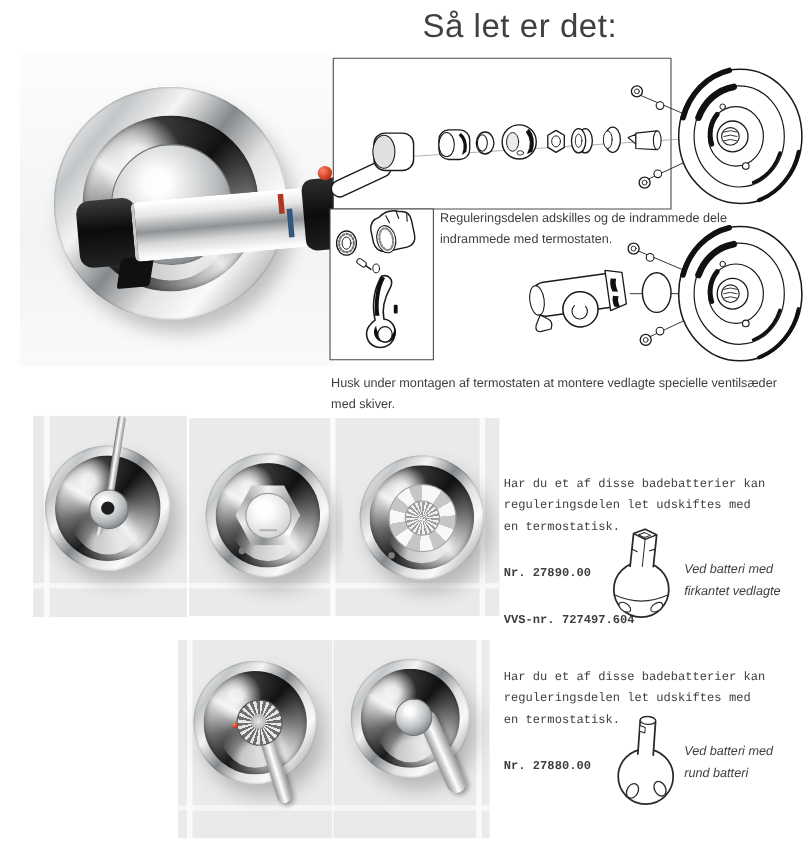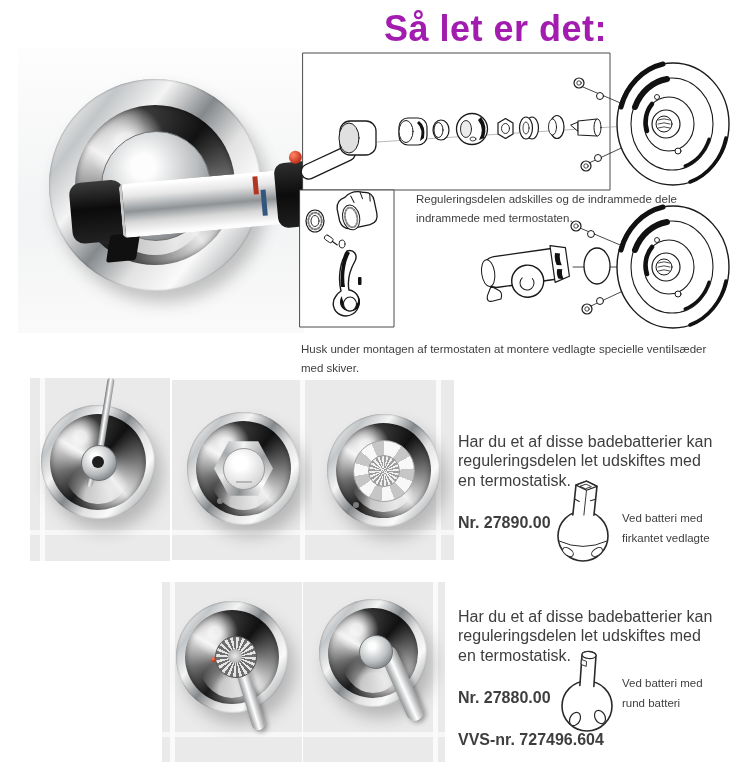--- a/index.html
+++ b/index.html
@@ -1,22 +1,22 @@
 <!DOCTYPE html>
 <html><head>
 <meta charset="utf-8">
 <style>
   html,body{margin:0;padding:0;background:#fff;}
   body{width:731px;height:769px;position:relative;overflow:hidden;
        font-family:"Liberation Sans","DejaVu Sans",sans-serif;}
   .abs{position:absolute;}
 
   
-  .title{position:absolute;left:384px;top:8px;margin:0;font-size:36px;font-weight:700;
-         letter-spacing:.5px;color:#a21caf;}
+  .title{position:absolute;left:384px;top:8px;margin:0;font-size:30px;font-weight:400;
+         letter-spacing:.5px;color:#404040;}
 
   
   .photo{position:absolute;overflow:hidden;background-color:#eaeaea;}
   .photo.tiles{background-image:
       linear-gradient(90deg,#fafafa,#fafafa),
       linear-gradient(0deg,#f7f7f7,#f7f7f7);
       background-size:5px 100%,100% 5px;background-repeat:no-repeat;}
   .main-photo{background:linear-gradient(180deg,#fdfdfd,#f2f3f4 60%,#fafafa);}
 
   
@@ -65,24 +65,24 @@
   .foot{position:absolute;left:36px;top:70px;width:30px;height:27px;background:#101010;
     transform:skewX(-14deg);border-radius:3px;}
   .cyl{position:absolute;left:52px;top:20px;width:160px;height:54px;border-radius:5px;
     background:linear-gradient(180deg,#ffffff 4%,#e6e6e6 24%,#8f9396 52%,#d7d7d7 72%,#fcfcfc 94%);
     border-left:3px solid #c9c9c9;}
   .stripe{position:absolute;width:5px;}
   .cap-right{position:absolute;left:208px;top:13px;width:42px;height:65px;border-radius:10px;
     background:linear-gradient(180deg,#2e2e2e,#0c0c0c 50%,#1e1e1e);}
 
   
-  .t{font-size:16px;line-height:19.3px;color:#3e3e3e;}
+  .t{font-size:11px;line-height:19.3px;color:#3e3e3e;font-family:Liberation Mono, monospace;}
   .b{font-weight:bold;margin-top:23px;}
   .note{position:absolute;font-size:11.5px;line-height:19px;color:#3e3e3e;}
-  .pin-caption{position:absolute;font-size:11.5px;line-height:20px;color:#3e3e3e;}
+  .pin-caption{position:absolute;font-size:11.5px;line-height:20px;color:#3e3e3e;font-style:italic;}
 
   svg{display:block;}
 </style>
 </head>
 <body>
 
 <div class="page">
 
   <h1 class="title">Så let er det:</h1>
 
@@ -230,21 +230,21 @@
         <path d="M352,86 A25,27 0 0 1 357,59" fill="none" stroke="#111" stroke-width="4.5"></path>
         <circle cx="371" cy="79" r="14" stroke-width="1.2"></circle>
         <circle cx="369" cy="79" r="8" stroke-width="1"></circle>
         <path d="M363,75 q6,-2.5 12,0 M363,79 q6,-2.5 12,0 M363,83 q6,-2.5 12,0" fill="none" stroke-width="0.8"></path>
         <circle cx="383" cy="106" r="3" stroke-width="1"></circle>
         <circle cx="362" cy="52" r="2.5" stroke-width="0.9"></circle>
       </g>
     </g>
   </svg>
 
-  <div class="note" style="left:416px;top:190px;width:280px">
+  <div class="note" style="left:400px;top:190px;width:280px">
     <span>Reguleringsdelen adskilles og de indrammede dele</span><br>
     <span>indrammede med termostaten.</span>
   </div>
 
   <div class="note" style="left:301px;top:340px;width:430px">Husk under montagen af termostaten at montere vedlagte specielle ventilsæder med skiver.</div>
 
   <div class="photo tiles abs" style="left:30px;top:378px;width:140px;height:183px;background-position:10px 0,0 152px">
     <div class="valve" style="left:11px;top:27px;width:114px;height:114px">
       <div class="rim"></div>
       <div class="bowl"></div>
@@ -273,20 +273,21 @@
       <div class="crystal-star" style="left:41px;top:41px;width:30px;height:30px"></div>
       <div style="position:absolute;left:26px;top:88px;width:6px;height:6px;border-radius:50%;background:#7b7b7b"></div>
     </div>
   </div>
 
   <div class="abs" style="left:458px;top:432px">
     <div class="t">Har du et af disse badebatterier kan</div>
     <div class="t">reguleringsdelen let udskiftes med</div>
     <div class="t">en termostatisk.</div>
     <div class="t b">Nr. 27890.00</div>
+    <div class="t b">VVS-nr. 727497.604</div>
   </div>
 
   <svg class="abs" style="left:556px;top:476px" width="54" height="88" viewBox="0 0 54 88">
     <g fill="#fff" stroke="#2a2a2a" stroke-linejoin="round" stroke-linecap="round">
       <circle cx="27" cy="60" r="25" stroke-width="1.6"></circle>
       <path d="M3,65 q24,11 48,0" fill="none" stroke-width="1"></path>
       <ellipse cx="12" cy="76" rx="6" ry="3.5" transform="rotate(35 12 76)" stroke-width="1"></ellipse>
       <ellipse cx="41" cy="76" rx="6" ry="3.5" transform="rotate(-33 41 76)" stroke-width="1"></ellipse>
       <g transform="rotate(6 27 38)">
         <path d="M17,40 L17,10 L27,5 L38,9 L38,38" stroke-width="1.6"></path>
@@ -320,21 +321,20 @@
       <div class="lever-blade" style="left:58px;top:48px;width:17px;height:80px;transform:rotate(-24deg);transform-origin:50% 0"></div>
       <div class="hub" style="left:40px;top:36px;width:32px;height:32px"></div>
     </div>
   </div>
 
   <div class="abs" style="left:458px;top:607px">
     <div class="t">Har du et af disse badebatterier kan</div>
     <div class="t">reguleringsdelen let udskiftes med</div>
     <div class="t">en termostatisk.</div>
     <div class="t b">Nr. 27880.00</div>
-    <div class="t b">VVS-nr. 727496.604</div>
   </div>
 
   <svg class="abs" style="left:560px;top:646px" width="54" height="88" viewBox="0 0 54 88">
     <g fill="#fff" stroke="#2a2a2a" stroke-linejoin="round" stroke-linecap="round">
       <circle cx="27" cy="60" r="25" stroke-width="1.6"></circle>
       <ellipse cx="15" cy="73" rx="5" ry="7" transform="rotate(28 15 73)" stroke-width="1.2"></ellipse>
       <ellipse cx="40" cy="71" rx="5" ry="7" transform="rotate(-28 40 71)" stroke-width="1.2"></ellipse>
       <g transform="rotate(4 27 38)">
         <path d="M20,40 L20,9 a7,3.5 0 0 1 14,0 L34,40" stroke-width="1.6"></path>
         <ellipse cx="27" cy="9" rx="7" ry="3.5" stroke-width="1.1"></ellipse>

